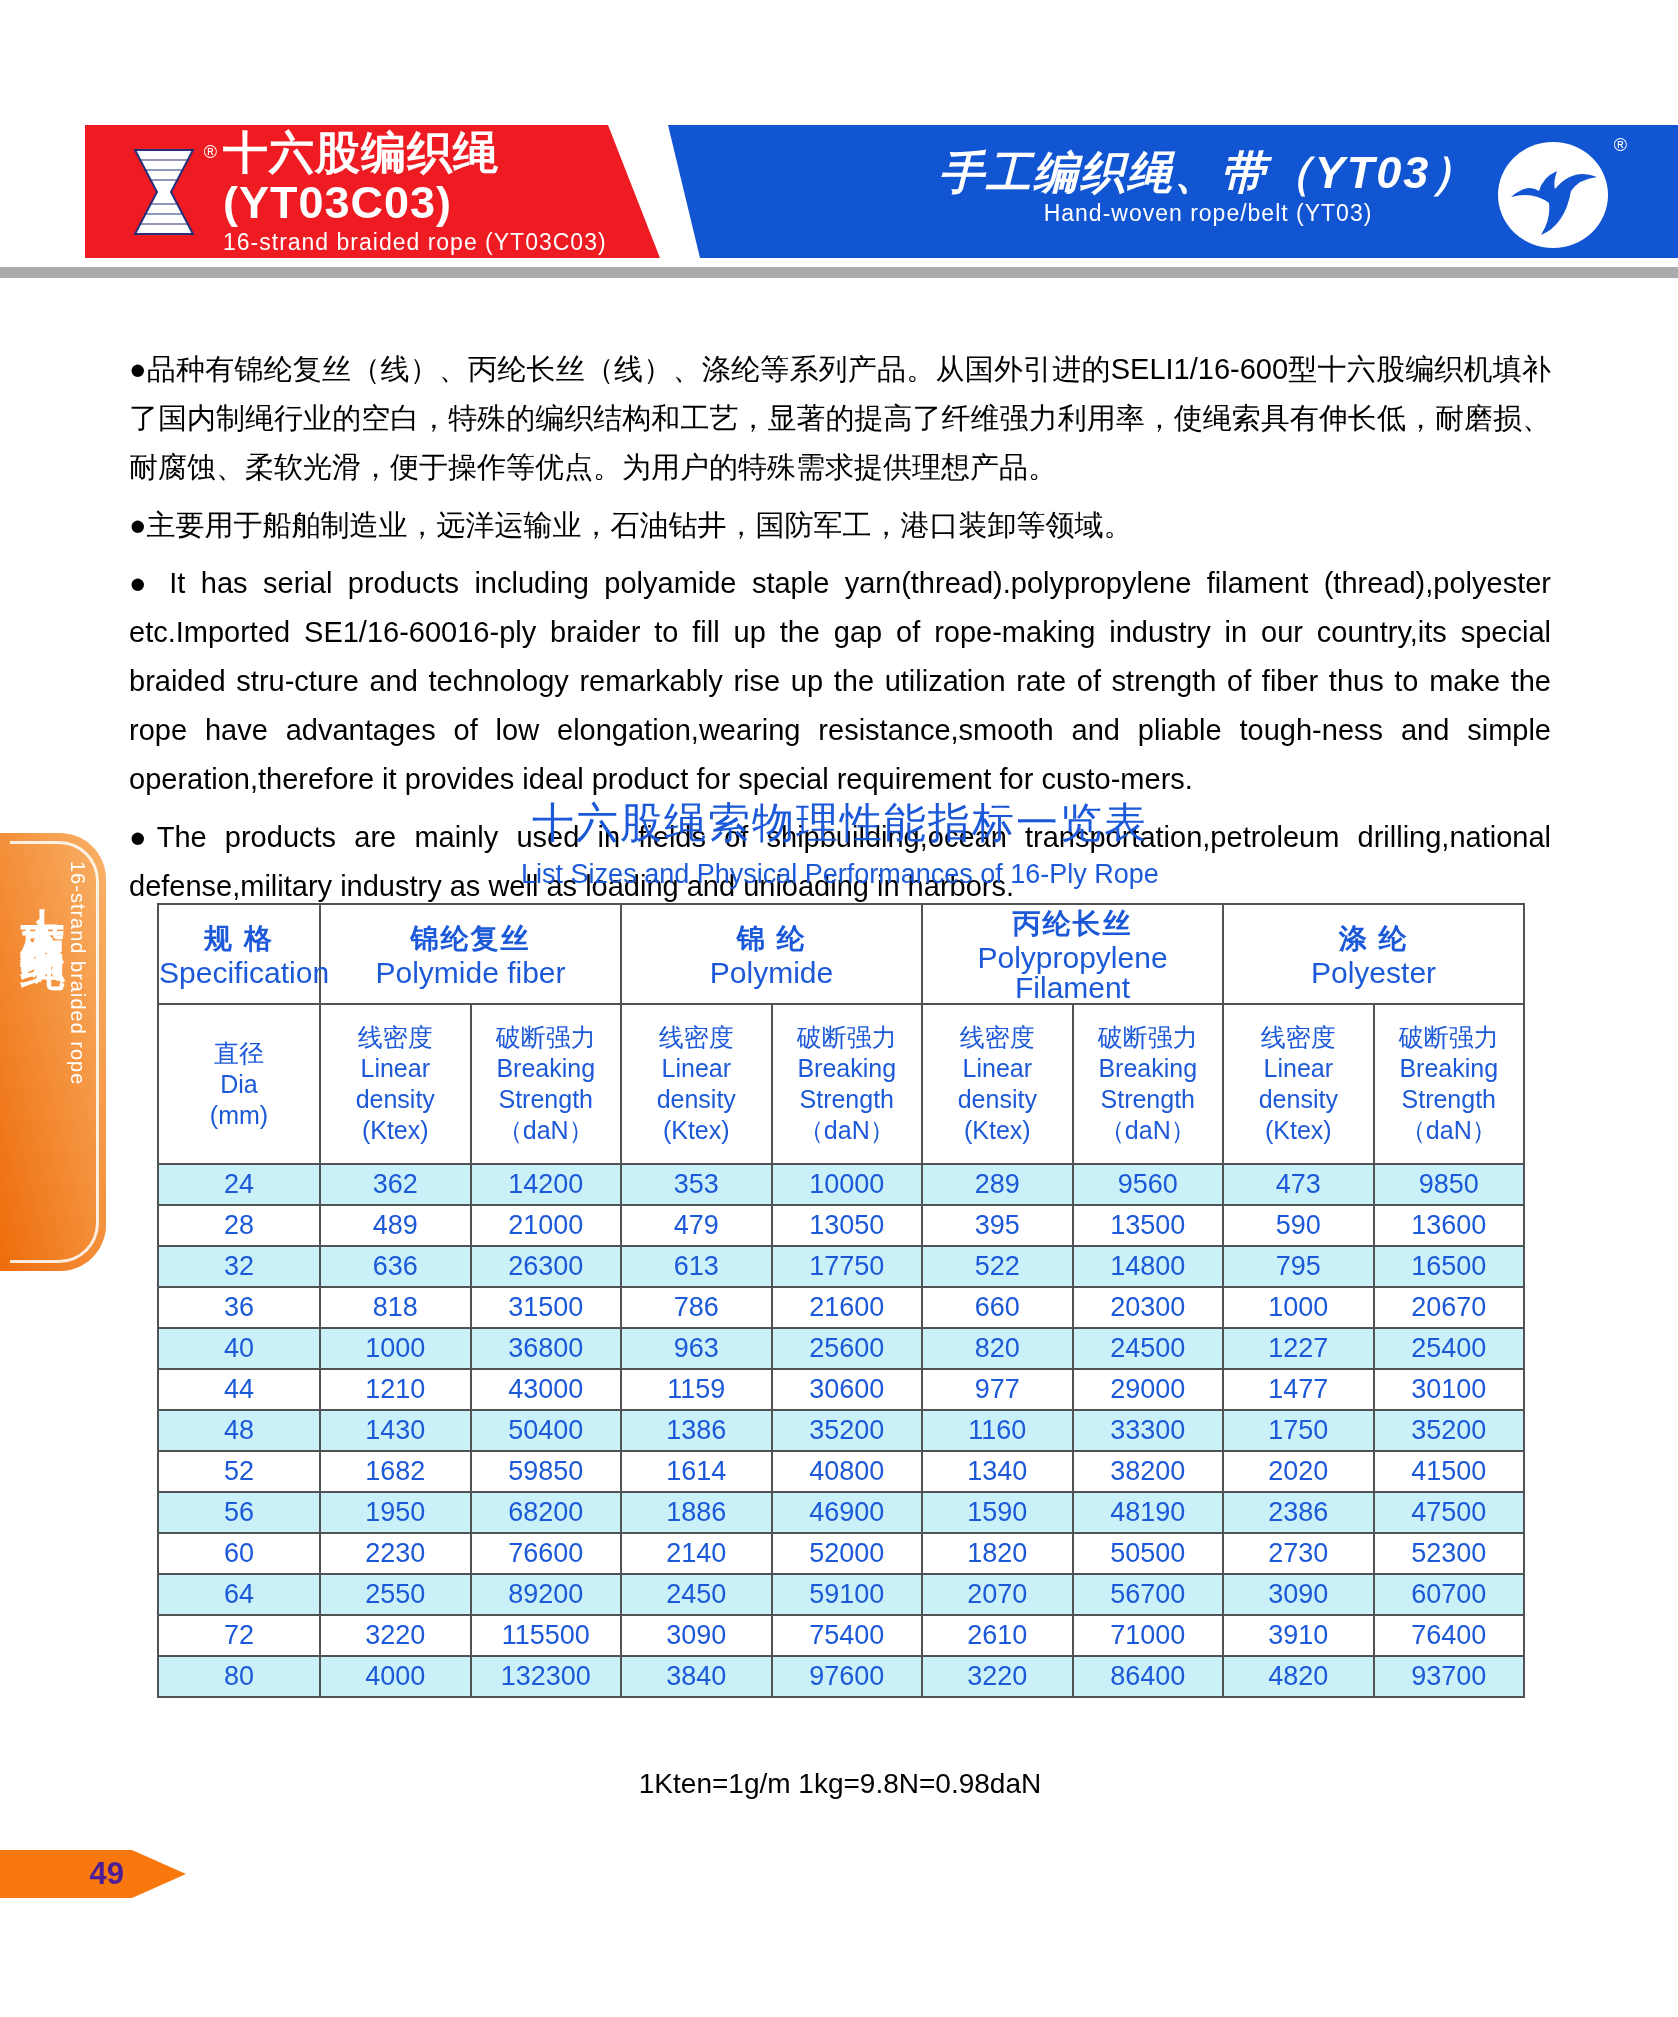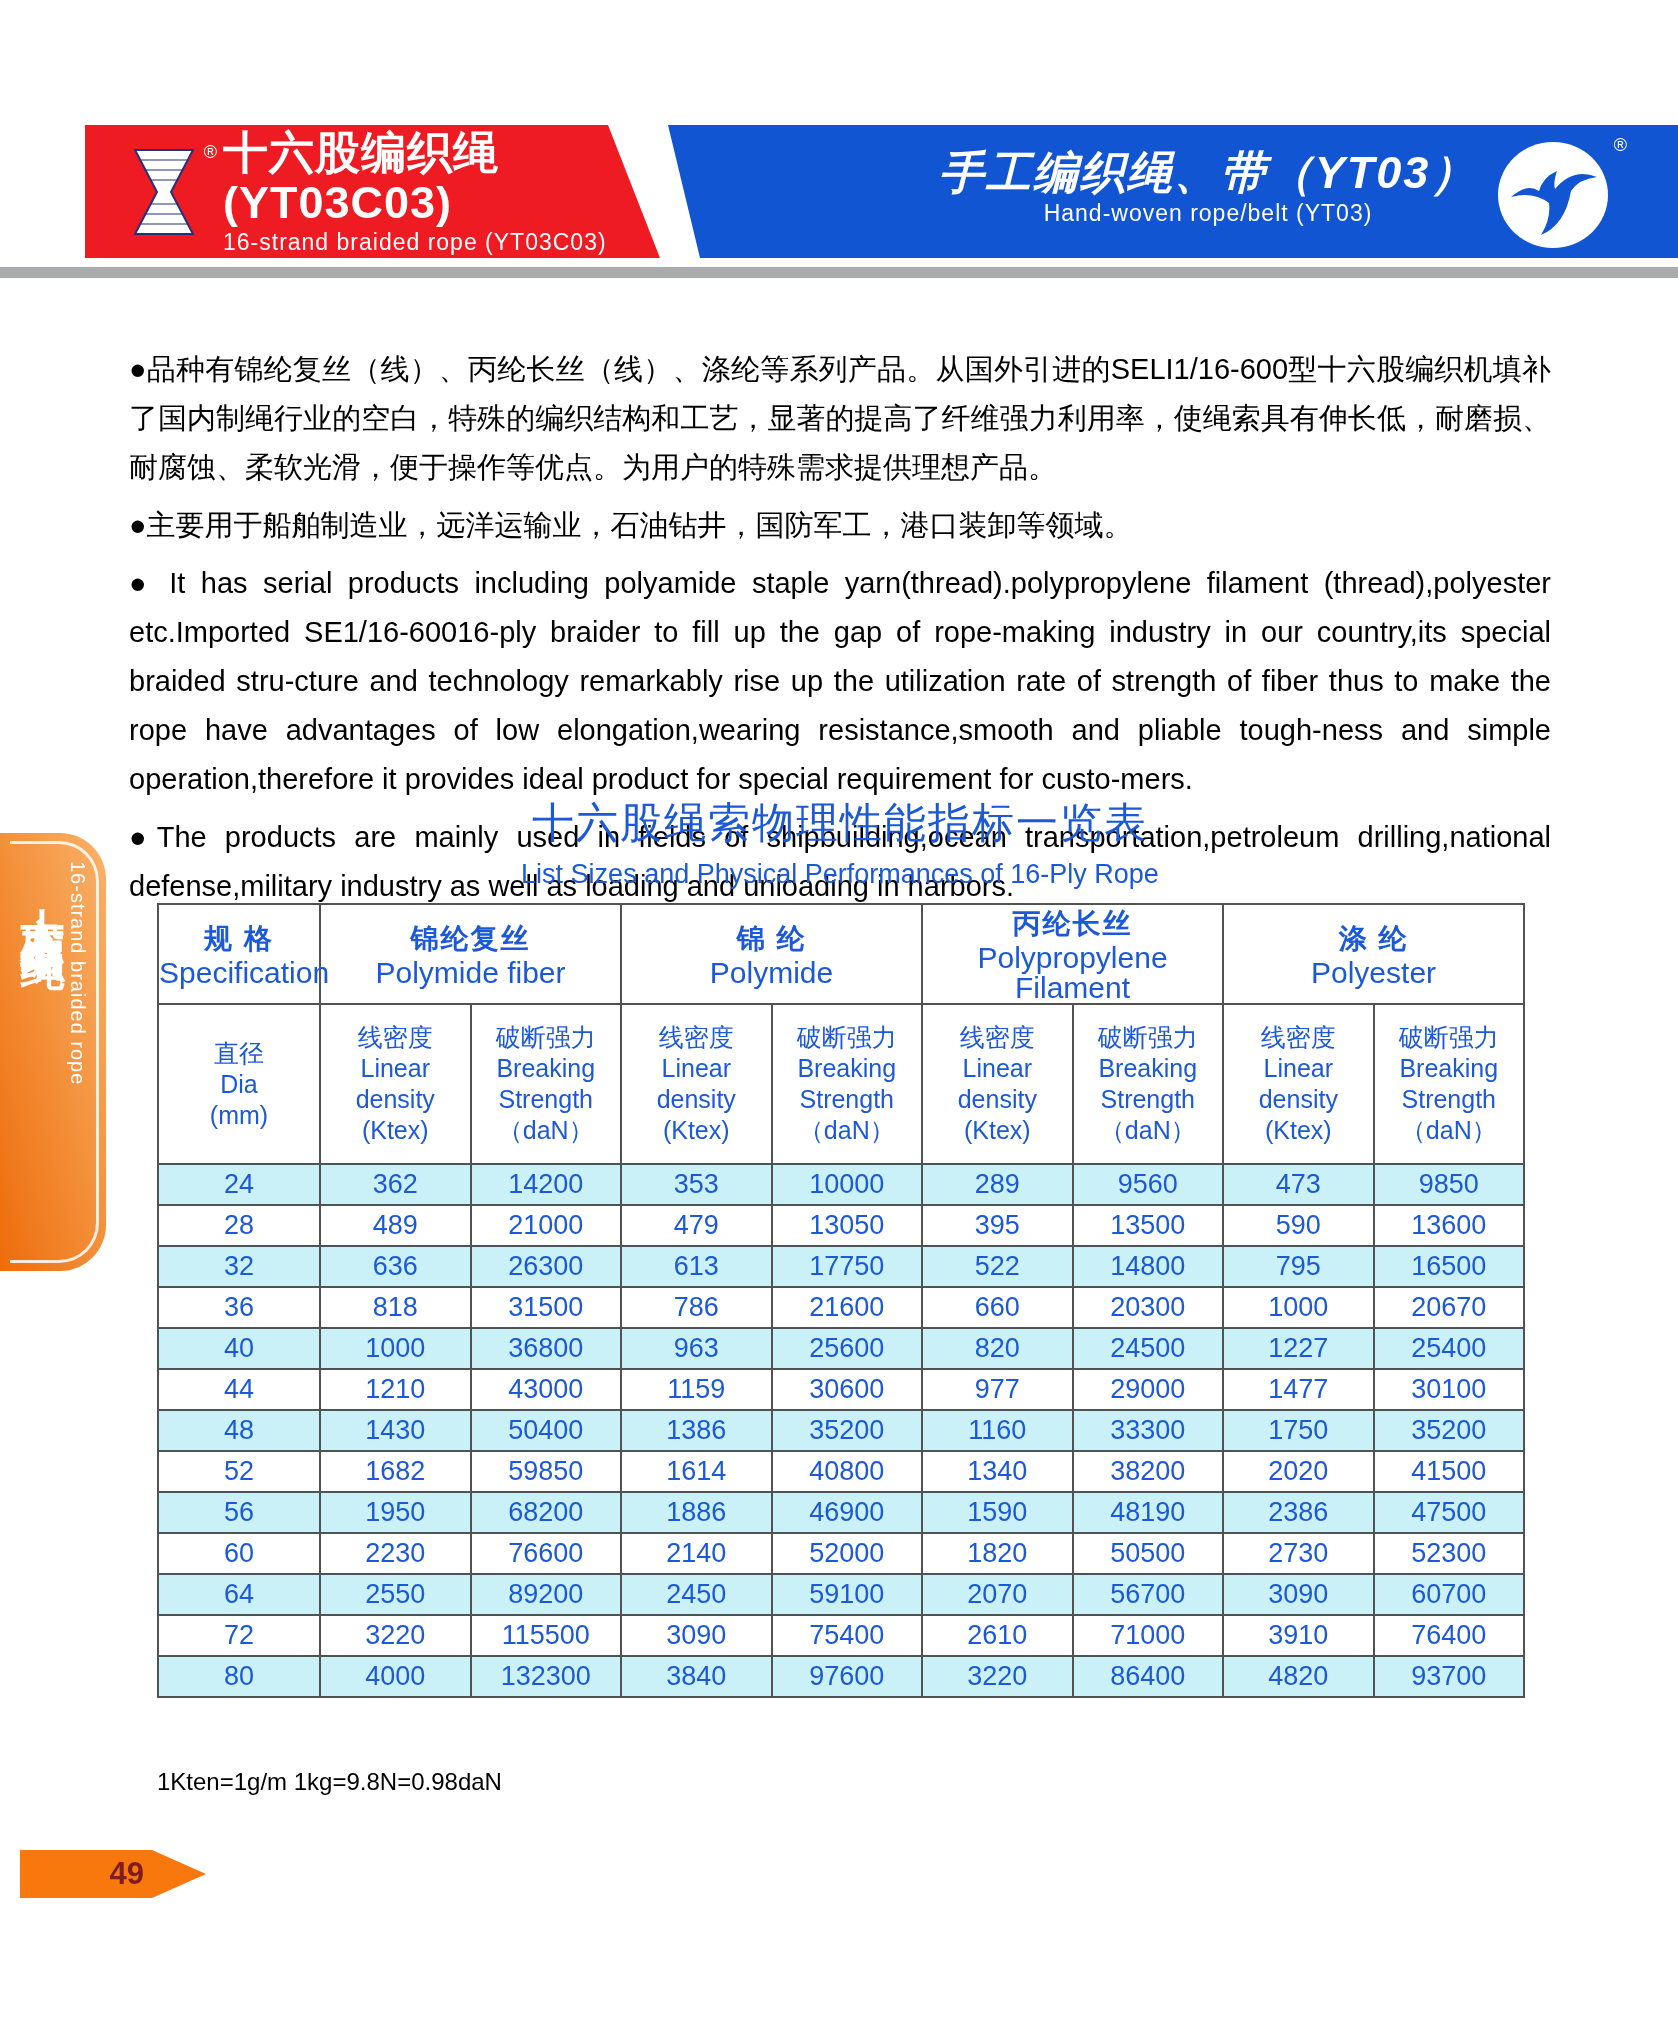--- a/index.html
+++ b/index.html
@@ -38,39 +38,39 @@
              table-layout:fixed;color:#1b59d8;}
   table.spec th,table.spec td{border:2px solid #515254;padding:0;text-align:center;vertical-align:middle;}
   tr.group-row{height:88px;}
   .g-zh{font-size:28px;font-weight:bold;letter-spacing:2px;}
   .g-en{font-size:30px;font-weight:normal;white-space:pre-line;line-height:30px;}
   tr.sub-row{height:160px;margin-left:31px;}
   .sub-cell div{font-size:25px;font-weight:normal;line-height:31px;}
   table.spec tbody td{height:39px;font-size:27px;}
   table.spec tbody tr:nth-child(odd) td{background:#c9f1f7;}
   table.spec tbody tr:nth-child(even) td{background:#ffffff;}
-  .footnote{position:absolute;left:157px;top:1768px;width:1366px;text-align:left;
-            font-size:24px;color:#000;}
+  .footnote{position:absolute;left:157px;top:1768px;width:1366px;text-align:center;
+            font-size:28px;color:#000;}
 
   
   .side-tab{position:absolute;left:0;top:833px;width:106px;height:438px;
             background:linear-gradient(to bottom left,#f9b269,#ee6c0a);
             border-radius:0 46px 46px 0;}
   .side-tab::after{content:"";position:absolute;left:10px;right:7px;top:8px;bottom:8px;
             border:3px solid rgba(255,255,255,.85);border-left:none;border-radius:0 40px 40px 0;}
   .side-zh{position:absolute;left:14px;top:40px;writing-mode:vertical-rl;color:#fff;
            font-size:44px;font-weight:bold;letter-spacing:8px;}
   .side-en{position:absolute;left:66px;top:28px;writing-mode:vertical-rl;color:#fff;
            font-size:20px;letter-spacing:1px;}
 
   
   .page-num{position:absolute;left:0;top:1850px;width:186px;height:48px;background:#f8780e;
             clip-path:polygon(0 0,132px 0,186px 24px,132px 48px,0 48px);
-            color:#7f1d1d;font-size:31px;font-weight:bold;line-height:48px;
-            text-align:right;padding-right:62px;box-sizing:border-box;margin-left:20px;}
+            color:#4c1d95;font-size:31px;font-weight:bold;line-height:48px;
+            text-align:right;padding-right:62px;box-sizing:border-box;}
 </style>
 </head>
 <body>
 
 <div class="page">
 
   <div class="banner-red">
     <div class="logo-left">
       <svg width="62" height="88" viewBox="0 0 62 88">
         <polygon points="2,2 60,2 38,44 60,86 2,86 24,44" fill="#ffffff" stroke="#24317a" stroke-width="2"></polygon>

